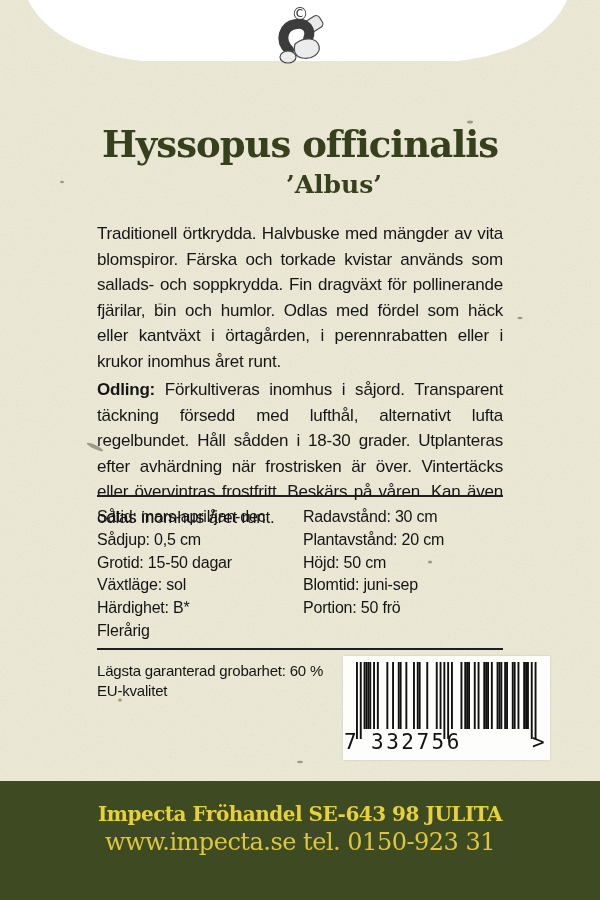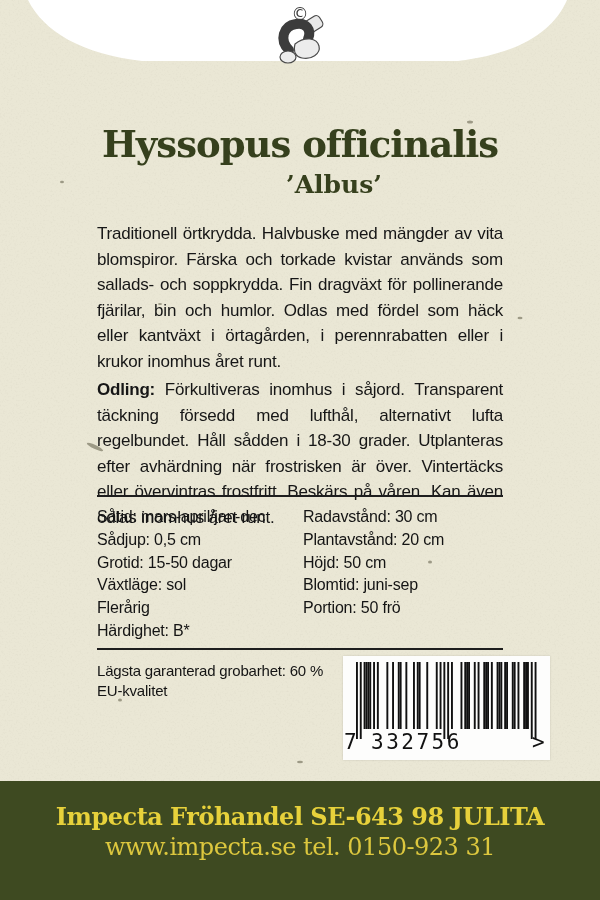--- a/index.html
+++ b/index.html
@@ -65,21 +65,21 @@
   #bc-d2{left:107px;letter-spacing:2.5px;}
   #bc-d3{left:189px;}
   
   #footer{
     position:absolute;left:0;top:781px;width:600px;height:119px;
     background:#3e4a21;text-align:center;
   }
   #footer-line1{
     margin-top:21px;
     font-family:"DejaVu Serif", serif;font-weight:bold;
-    font-size:24px;letter-spacing:-0.5px;color:#e7d13b;
+    font-size:20px;letter-spacing:-0.5px;color:#e7d13b;
   }
   #footer-line2{
     margin-top:2px;
     font-family:"DejaVu Serif", serif;font-weight:normal;
     font-size:24px;letter-spacing:-0.5px;color:#dcc73e;
   }
 </style>
 </head>
 <body>
 
@@ -127,22 +127,22 @@
 
   <div id="cultivation" class="para"><span class="bold-label">Odling:</span><span> Förkultiveras inomhus i såjord. Transparent täckning försedd med lufthål, alternativt lufta regelbundet. Håll sådden i 18-30 grader. Utplanteras efter avhärdning när frostrisken är över. Vintertäcks eller övervintras frostfritt. Beskärs på våren. Kan även odlas inomhus året runt.</span></div>
 
   <div id="rule-1" class="rule"></div>
 
   <div id="facts-left" class="facts">
       <div>Såtid: mars-april/jan-dec</div>
       <div>Sådjup: 0,5 cm</div>
       <div>Grotid: 15-50 dagar</div>
       <div>Växtläge: sol</div>
+      <div>Härdighet: B*</div>
       <div>Flerårig</div>
-      <div>Härdighet: B*</div>
     </div>
   <div id="facts-right" class="facts">
       <div>Radavstånd: 30 cm</div>
       <div>Plantavstånd: 20 cm</div>
       <div>Höjd: 50 cm</div>
       <div>Blomtid: juni-sep</div>
       <div>Portion: 50 frö</div>
     </div>
 
   <div id="rule-2" class="rule"></div>

